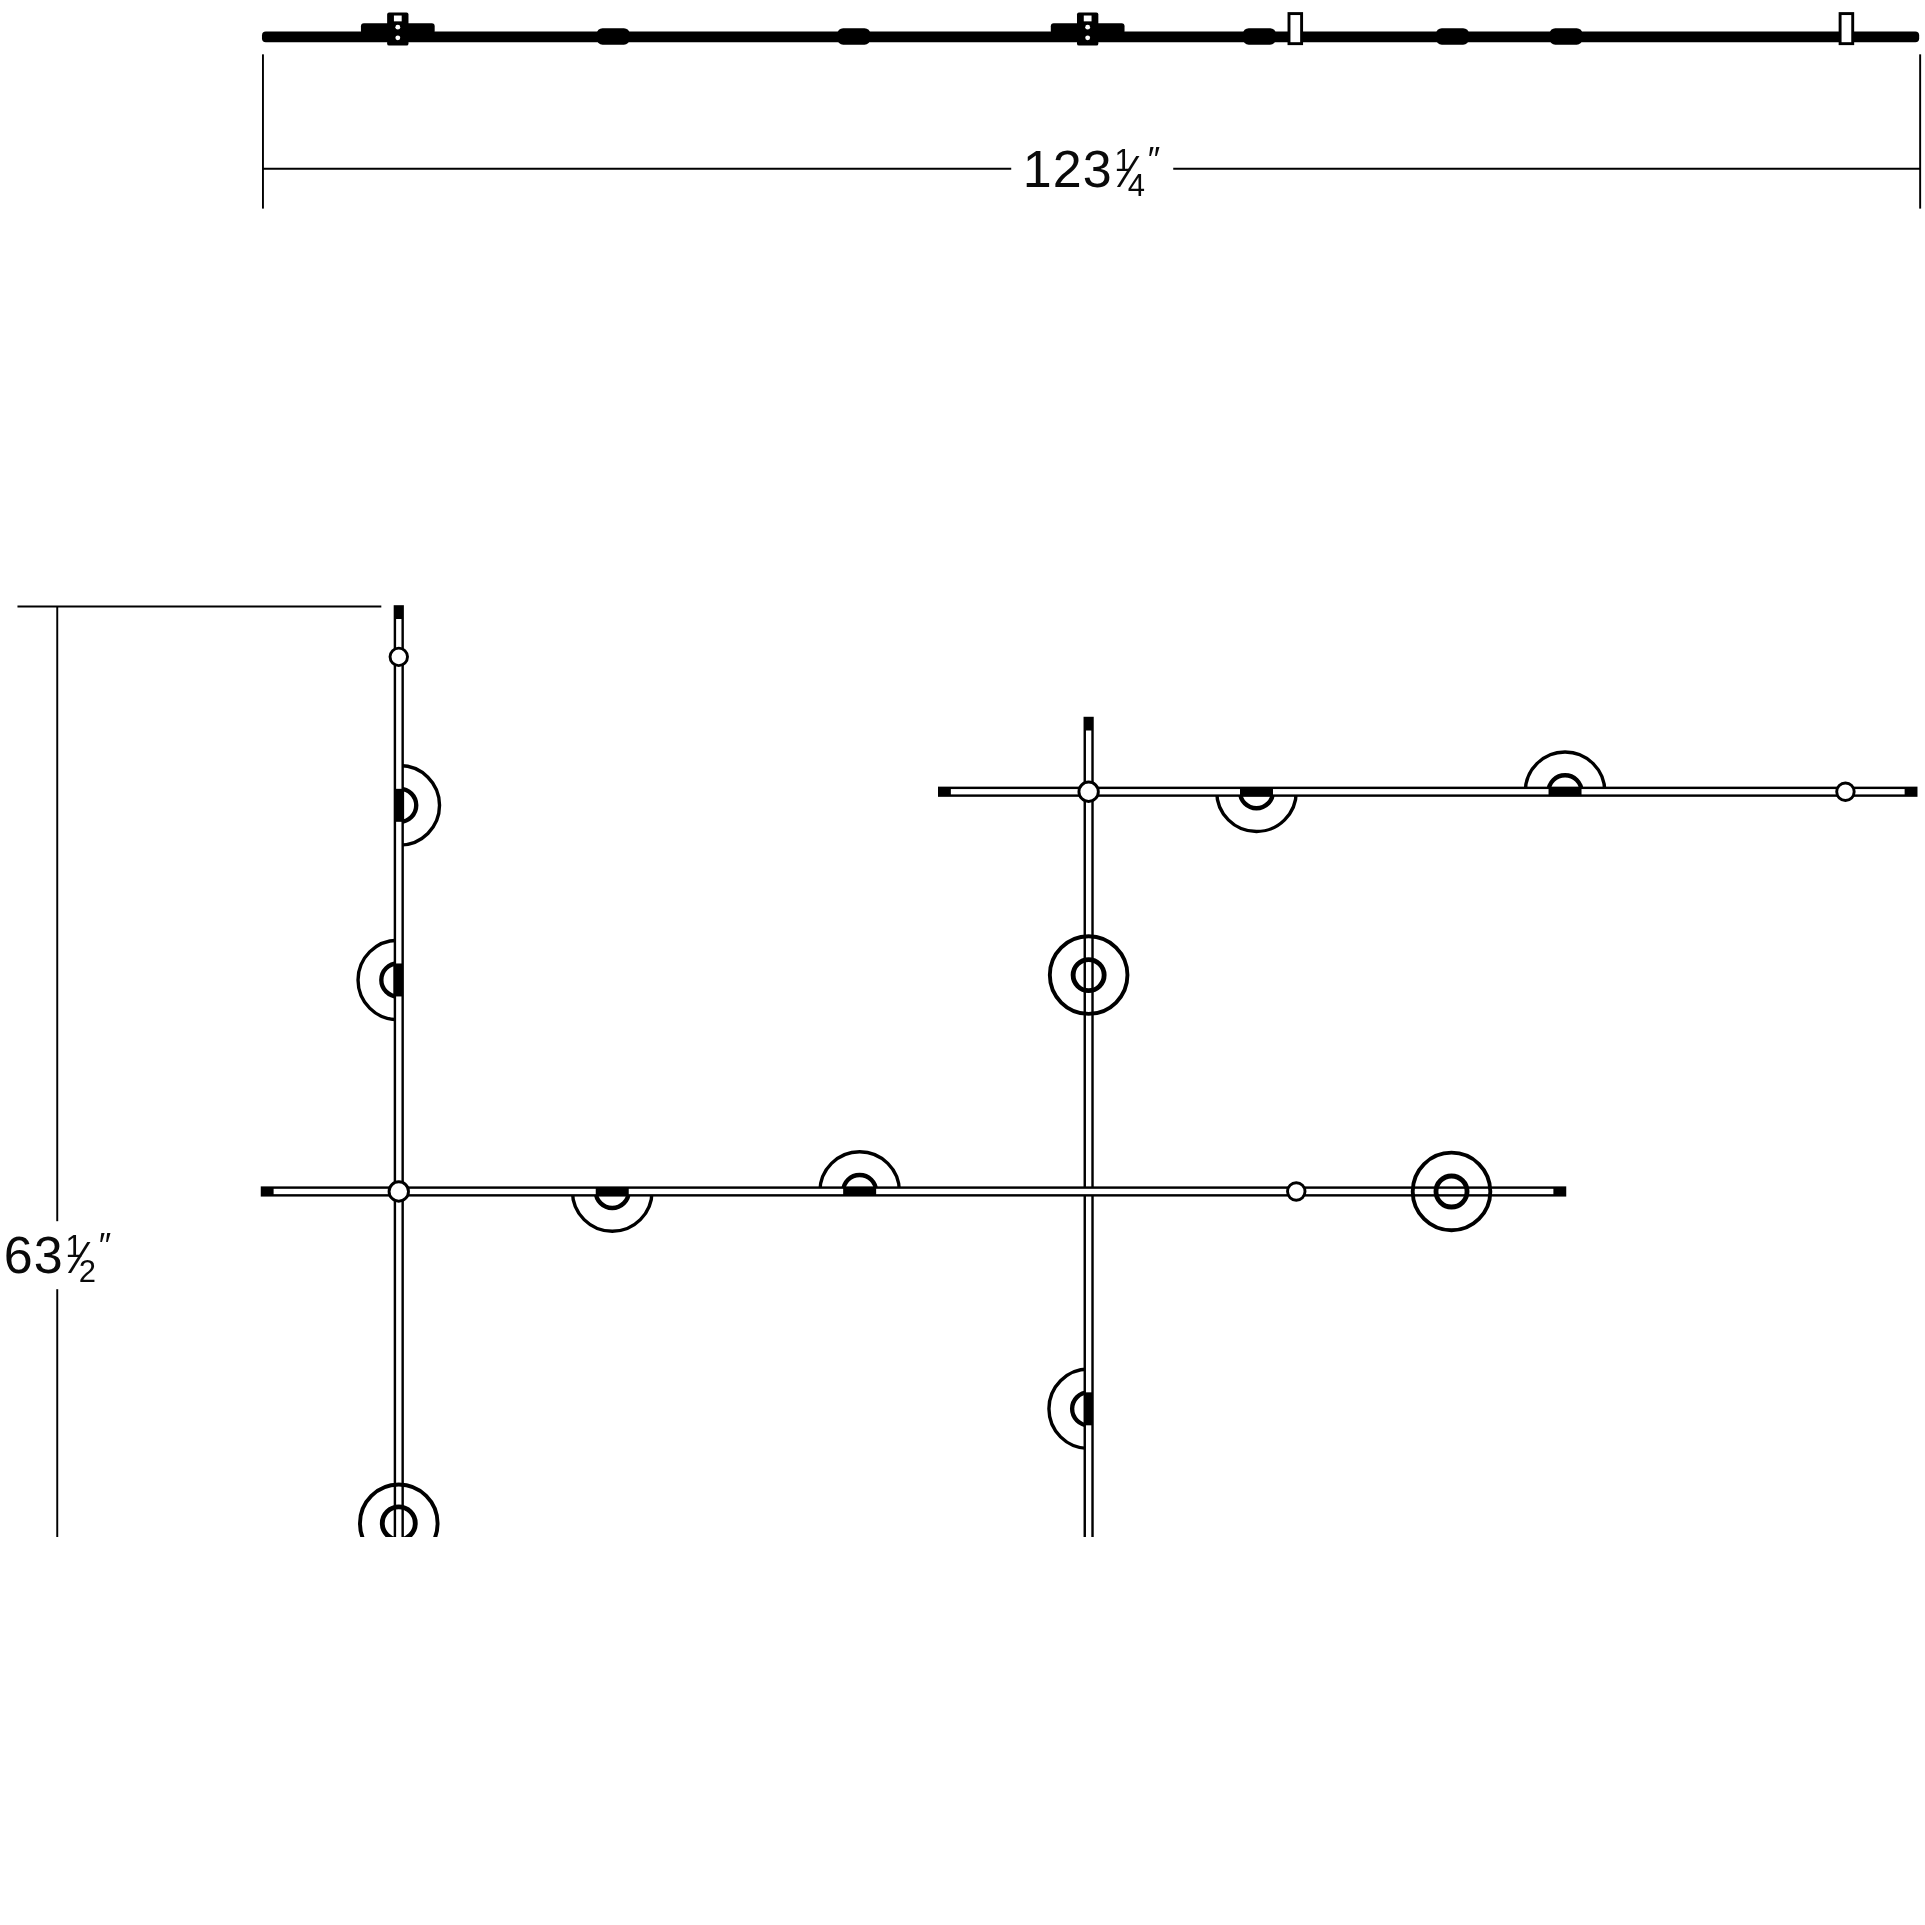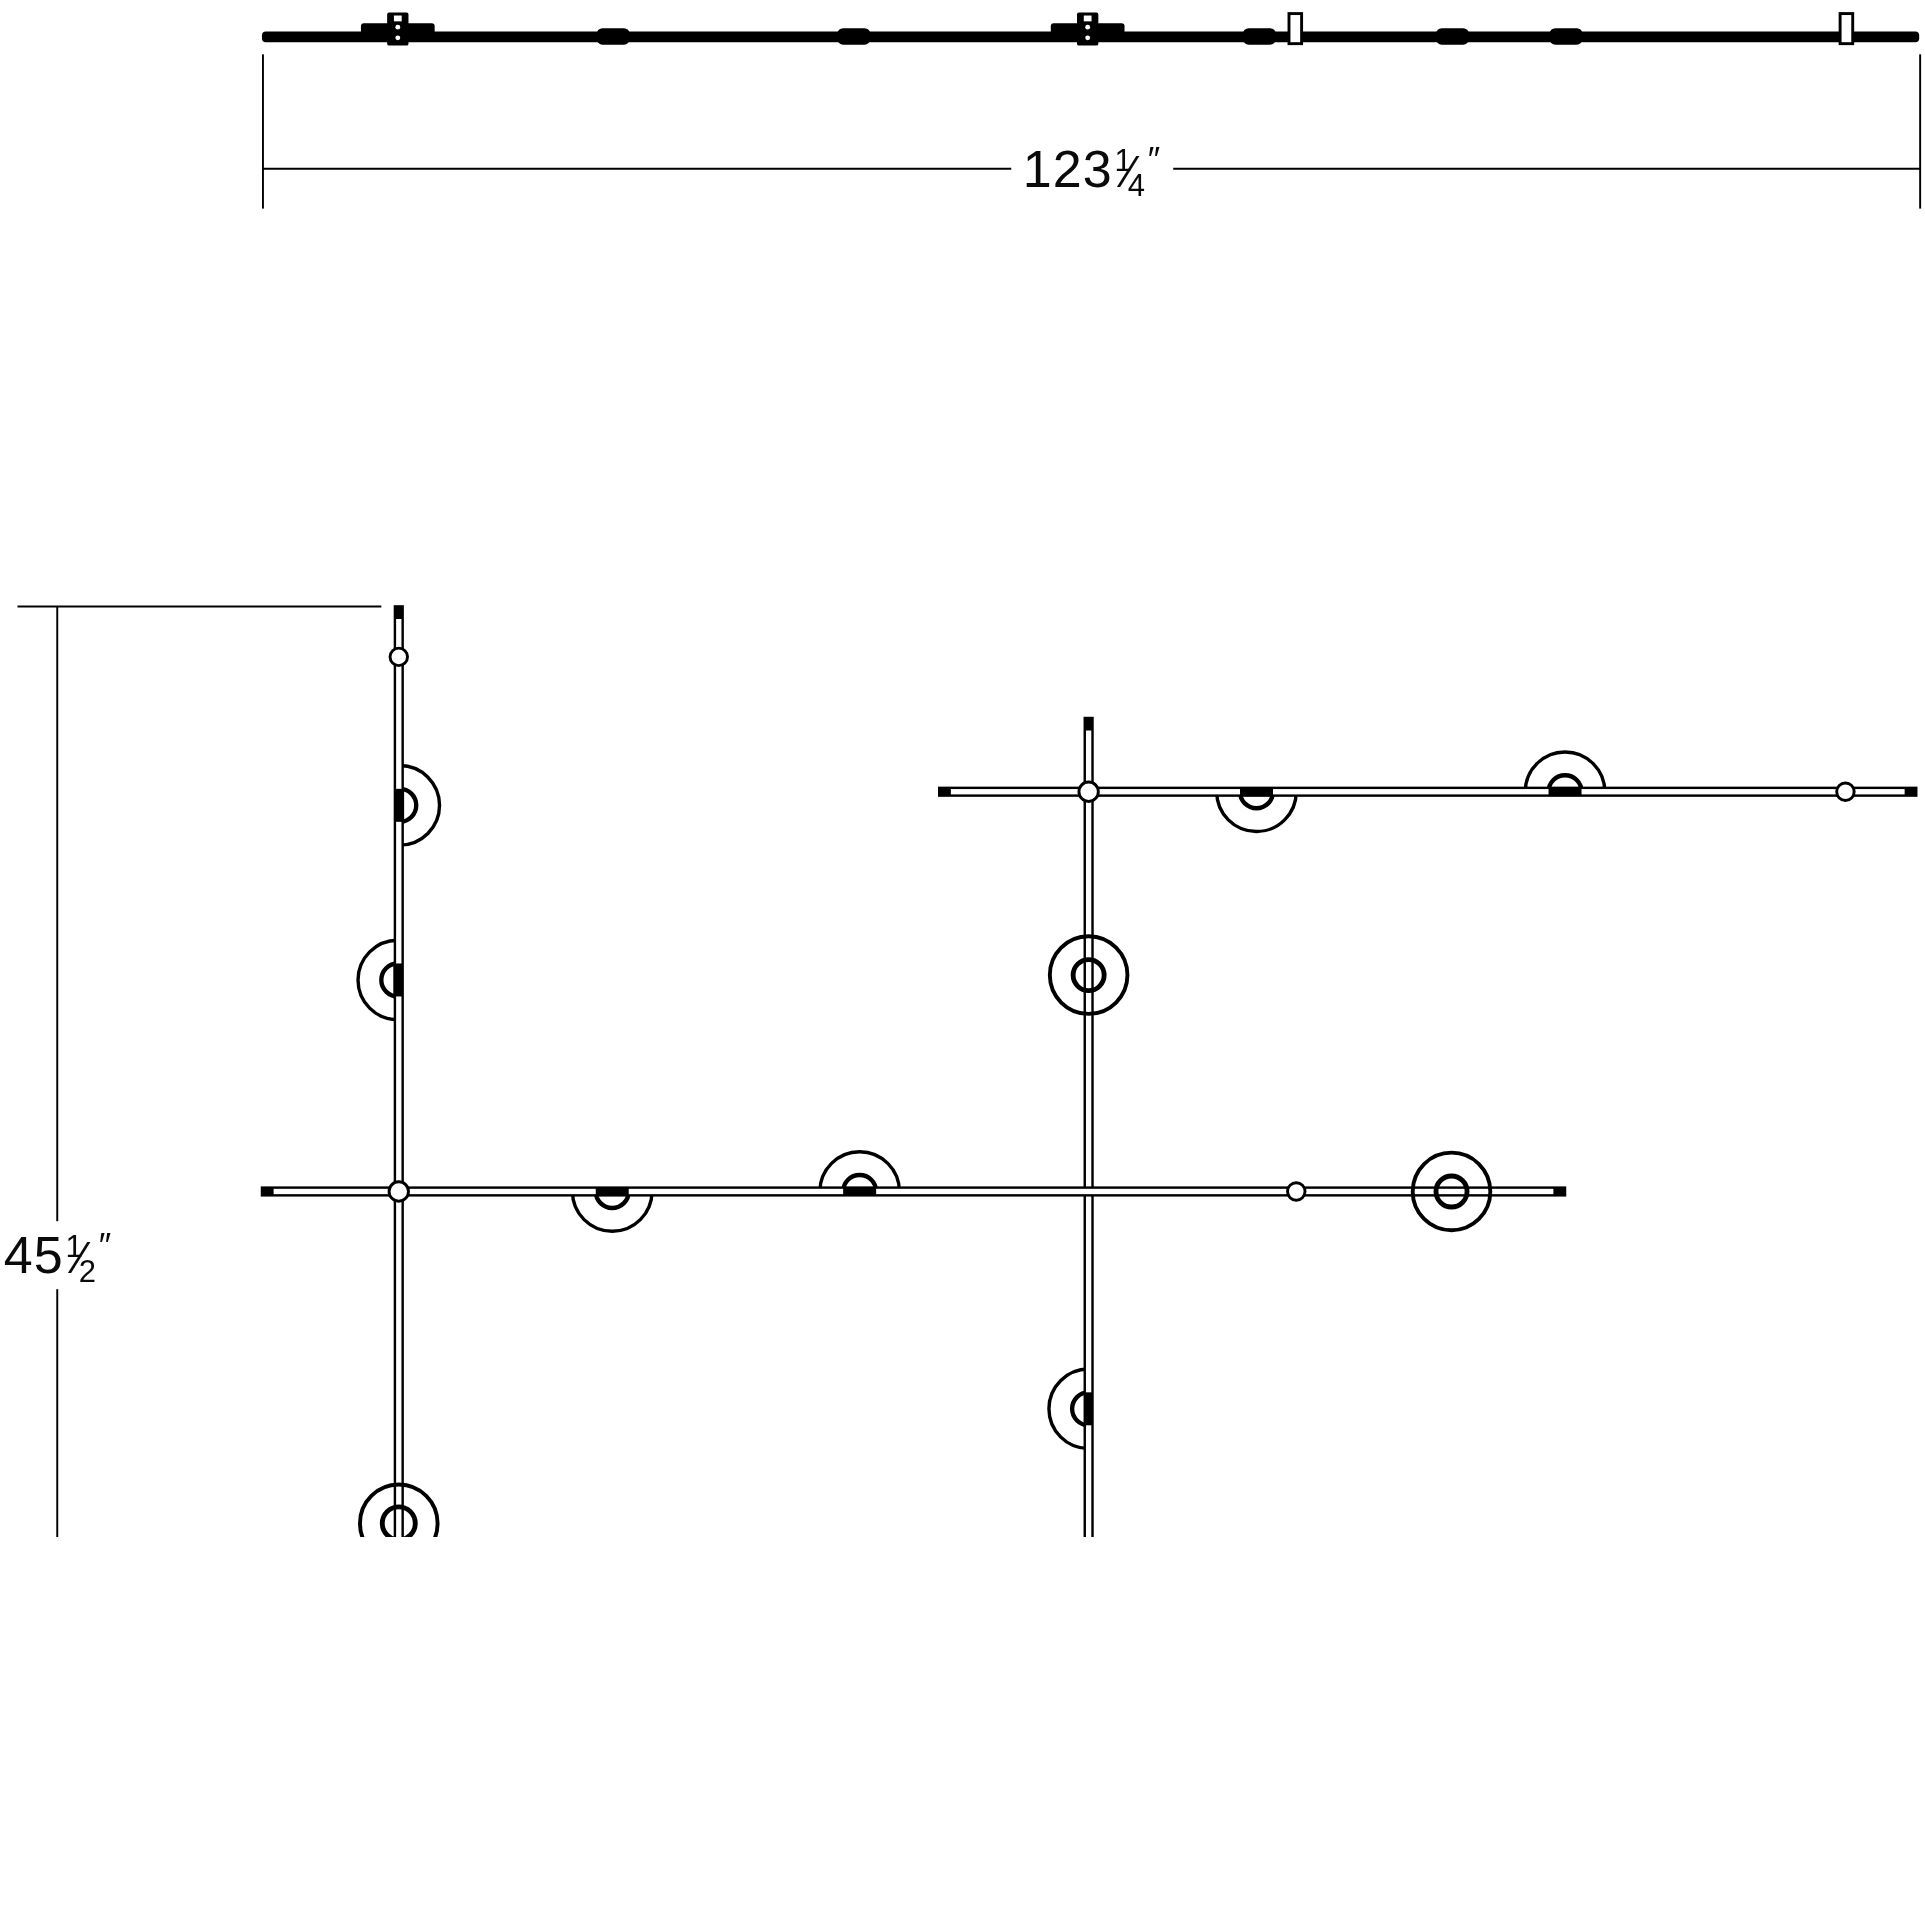--- a/index.html
+++ b/index.html
@@ -105,16 +105,16 @@
       <circle cx="1902" cy="816" r="9" fill="#ffffff" stroke="#000000" stroke-width="3"></circle>
       <circle cx="411" cy="1228" r="10" fill="#ffffff" stroke="#000000" stroke-width="3"></circle>
       <circle cx="1122" cy="816" r="10" fill="#ffffff" stroke="#000000" stroke-width="3"></circle>
     </svg>
 
   <div class="dim-label" id="width-label">
     <span class="whole">123</span><span class="fnum">1</span><span class="fslash">⁄</span><span class="fden">4</span><span class="unit">″</span>
   </div>
 
   <div class="dim-label" id="height-label">
-    <span class="whole">45</span><span class="fnum">1</span><span class="fslash">⁄</span><span class="fden">2</span><span class="unit">″</span>
+    <span class="whole">63</span><span class="fnum">1</span><span class="fslash">⁄</span><span class="fden">2</span><span class="unit">″</span>
   </div>
 </div>
 
 
 </body></html>

